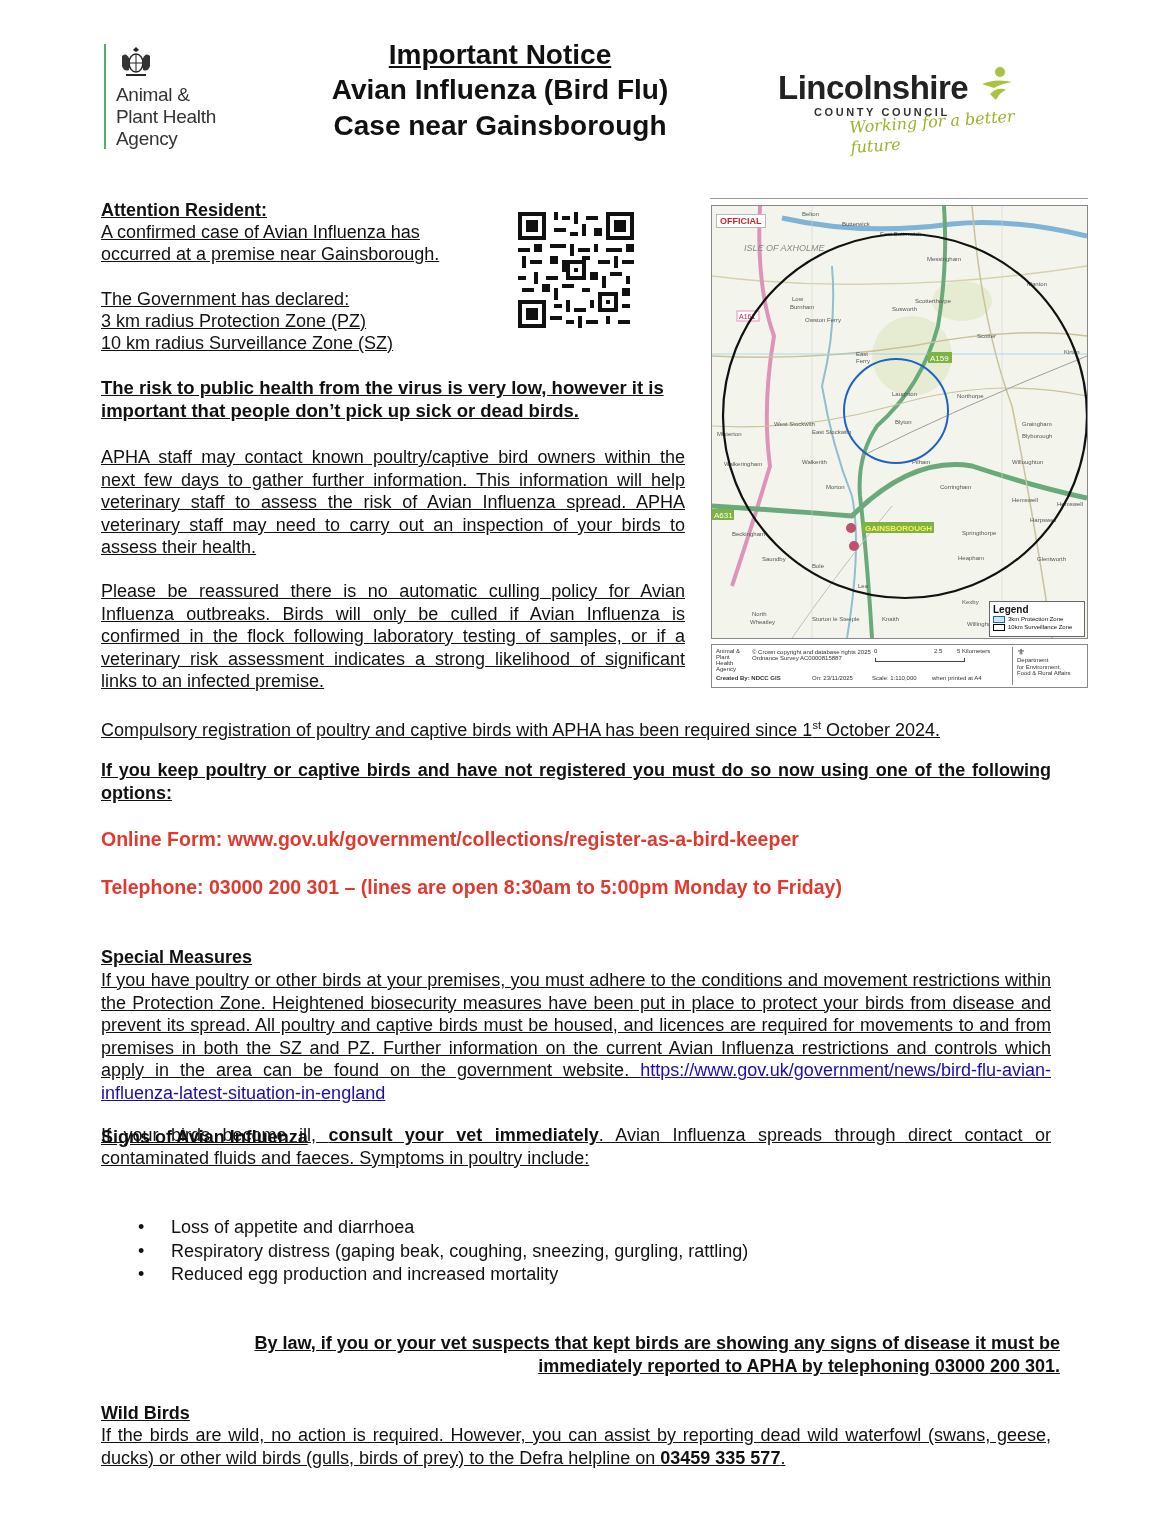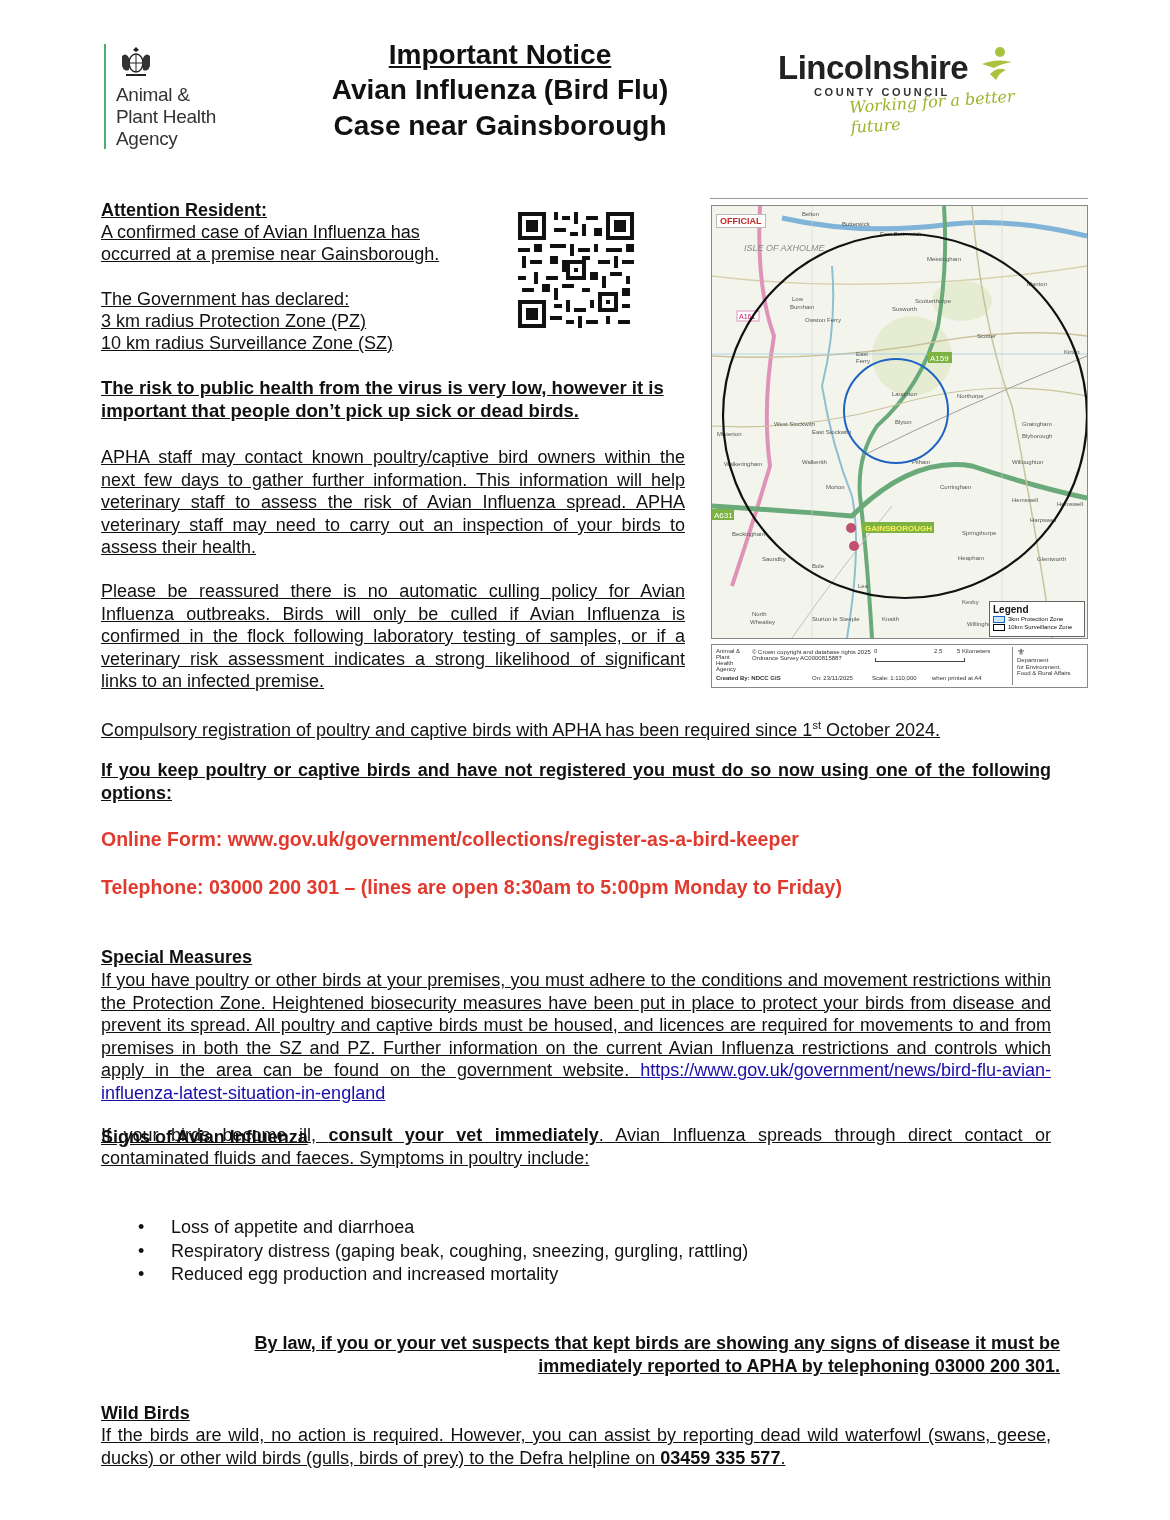--- a/index.html
+++ b/index.html
@@ -64,21 +64,21 @@
   <div class="name">Agency</div>
 </div>
 
 <div class="abs title">
   <div class="l1">Important Notice</div>
   <div class="l2">Avian Influenza (Bird Flu)</div>
   <div class="l3">Case near Gainsborough</div>
 </div>
 
 <div class="abs lcc">
-  <div style="position:relative;">
+  <div style="position:relative;margin-top:20px;">
     <span class="word">Lincolnshire</span>
     <svg style="position:absolute;left:198px;top:-6px;" width="42" height="42" viewBox="0 0 42 42">
       <circle cx="24" cy="8" r="5" fill="#a9c23f"></circle>
       <path d="M6 20 q14 -6 30 -2 q-12 2 -18 6z" fill="#a9c23f"></path>
       <path d="M14 30 q8 -8 16 -4 q-6 2 -10 10z" fill="#a9c23f"></path>
     </svg>
   </div>
   <div class="cc">COUNTY COUNCIL</div>
   <div class="tag">Working for a better future</div>
 </div>

